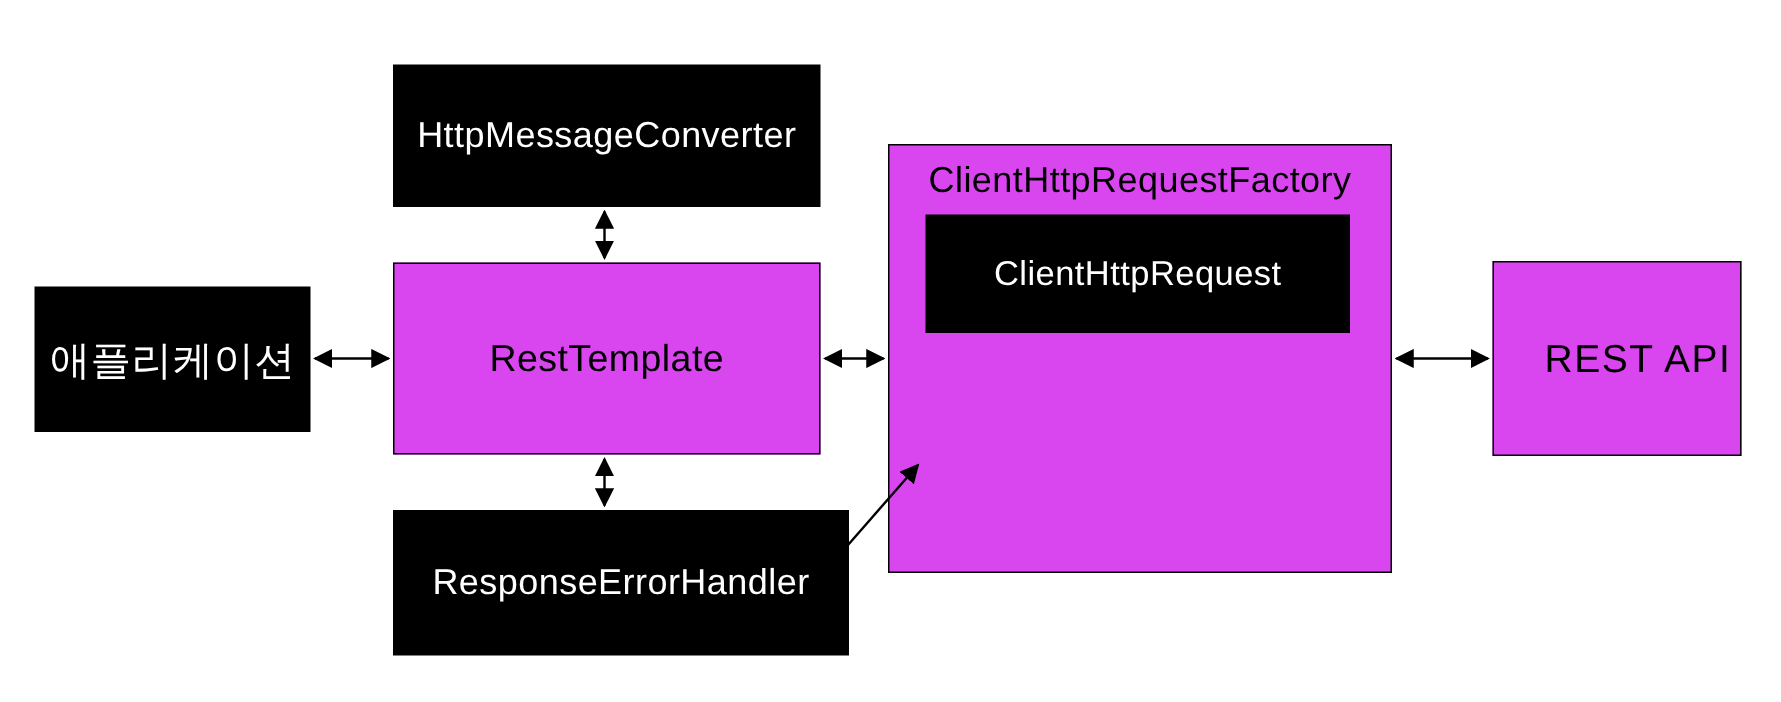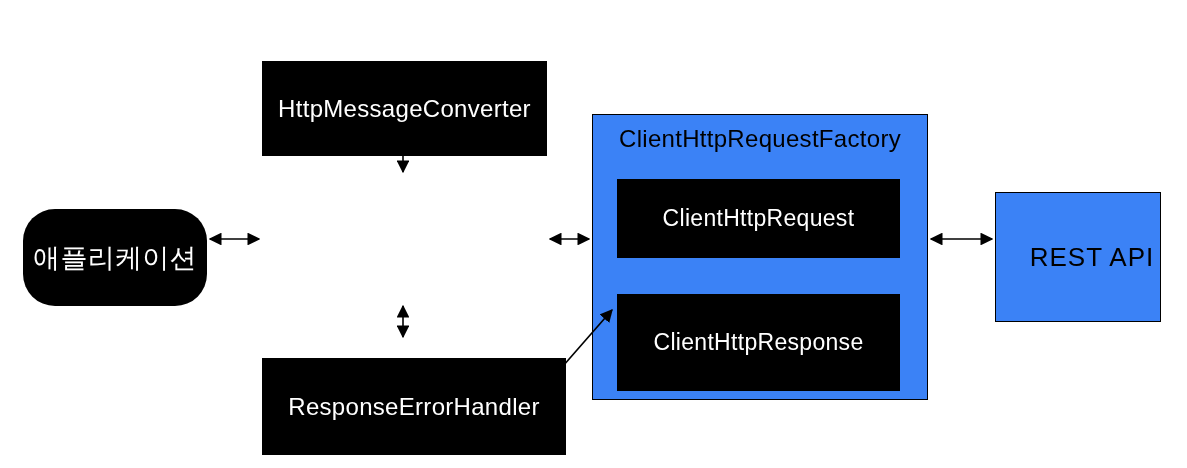--- a/index.html
+++ b/index.html
@@ -26,35 +26,33 @@
   }
   .box {
     position: absolute;
     display: flex;
     align-items: center;
     justify-content: center;
     text-align: center;
     box-sizing: border-box;
     z-index: 1;
     letter-spacing: 0.3px;
-    margin-top: 18px;
   }
   .box.black {
     background: #000000;
     color: #ffffff;
   }
   .box.outline {
-    background: #3b82f6;
+    background: #d946ef;
     color: #000000;
     border: 1.5px solid #000000;
   }
   .node-app {
     left: 23px; top: 191px; width: 184px; height: 97px;
     font-size: 27px;
-    border-radius: 32px;
   }
   .node-hmc {
     left: 262px; top: 43px; width: 285px; height: 95px;
     font-size: 24px;
   }
   .node-rest {
     left: 262px; top: 175px; width: 285px; height: 128px;
     font-size: 25px;
   }
   .node-reh {
@@ -110,32 +108,32 @@
   </svg>
 
   <div class="box black node-app">
     <span class="label">애플리케이션</span>
   </div>
 
   <div class="box black node-hmc">
     <span class="label">HttpMessageConverter</span>
   </div>
 
+  <div class="box outline node-rest">
+    <span class="label">RestTemplate</span>
+  </div>
 
   <div class="box black node-reh">
     <span class="label">ResponseErrorHandler</span>
   </div>
 
   <div class="box outline node-factory">
     <div class="factory-title">ClientHttpRequestFactory</div>
     <div class="box black node-req">
       <span class="label">ClientHttpRequest</span>
     </div>
-    <div class="box black node-resp">
-      <span class="label">ClientHttpResponse</span>
-    </div>
   </div>
 
   <div class="box outline node-restapi">
     <span class="label">REST API</span>
   </div>
 
 </div>
 
 </body></html>

